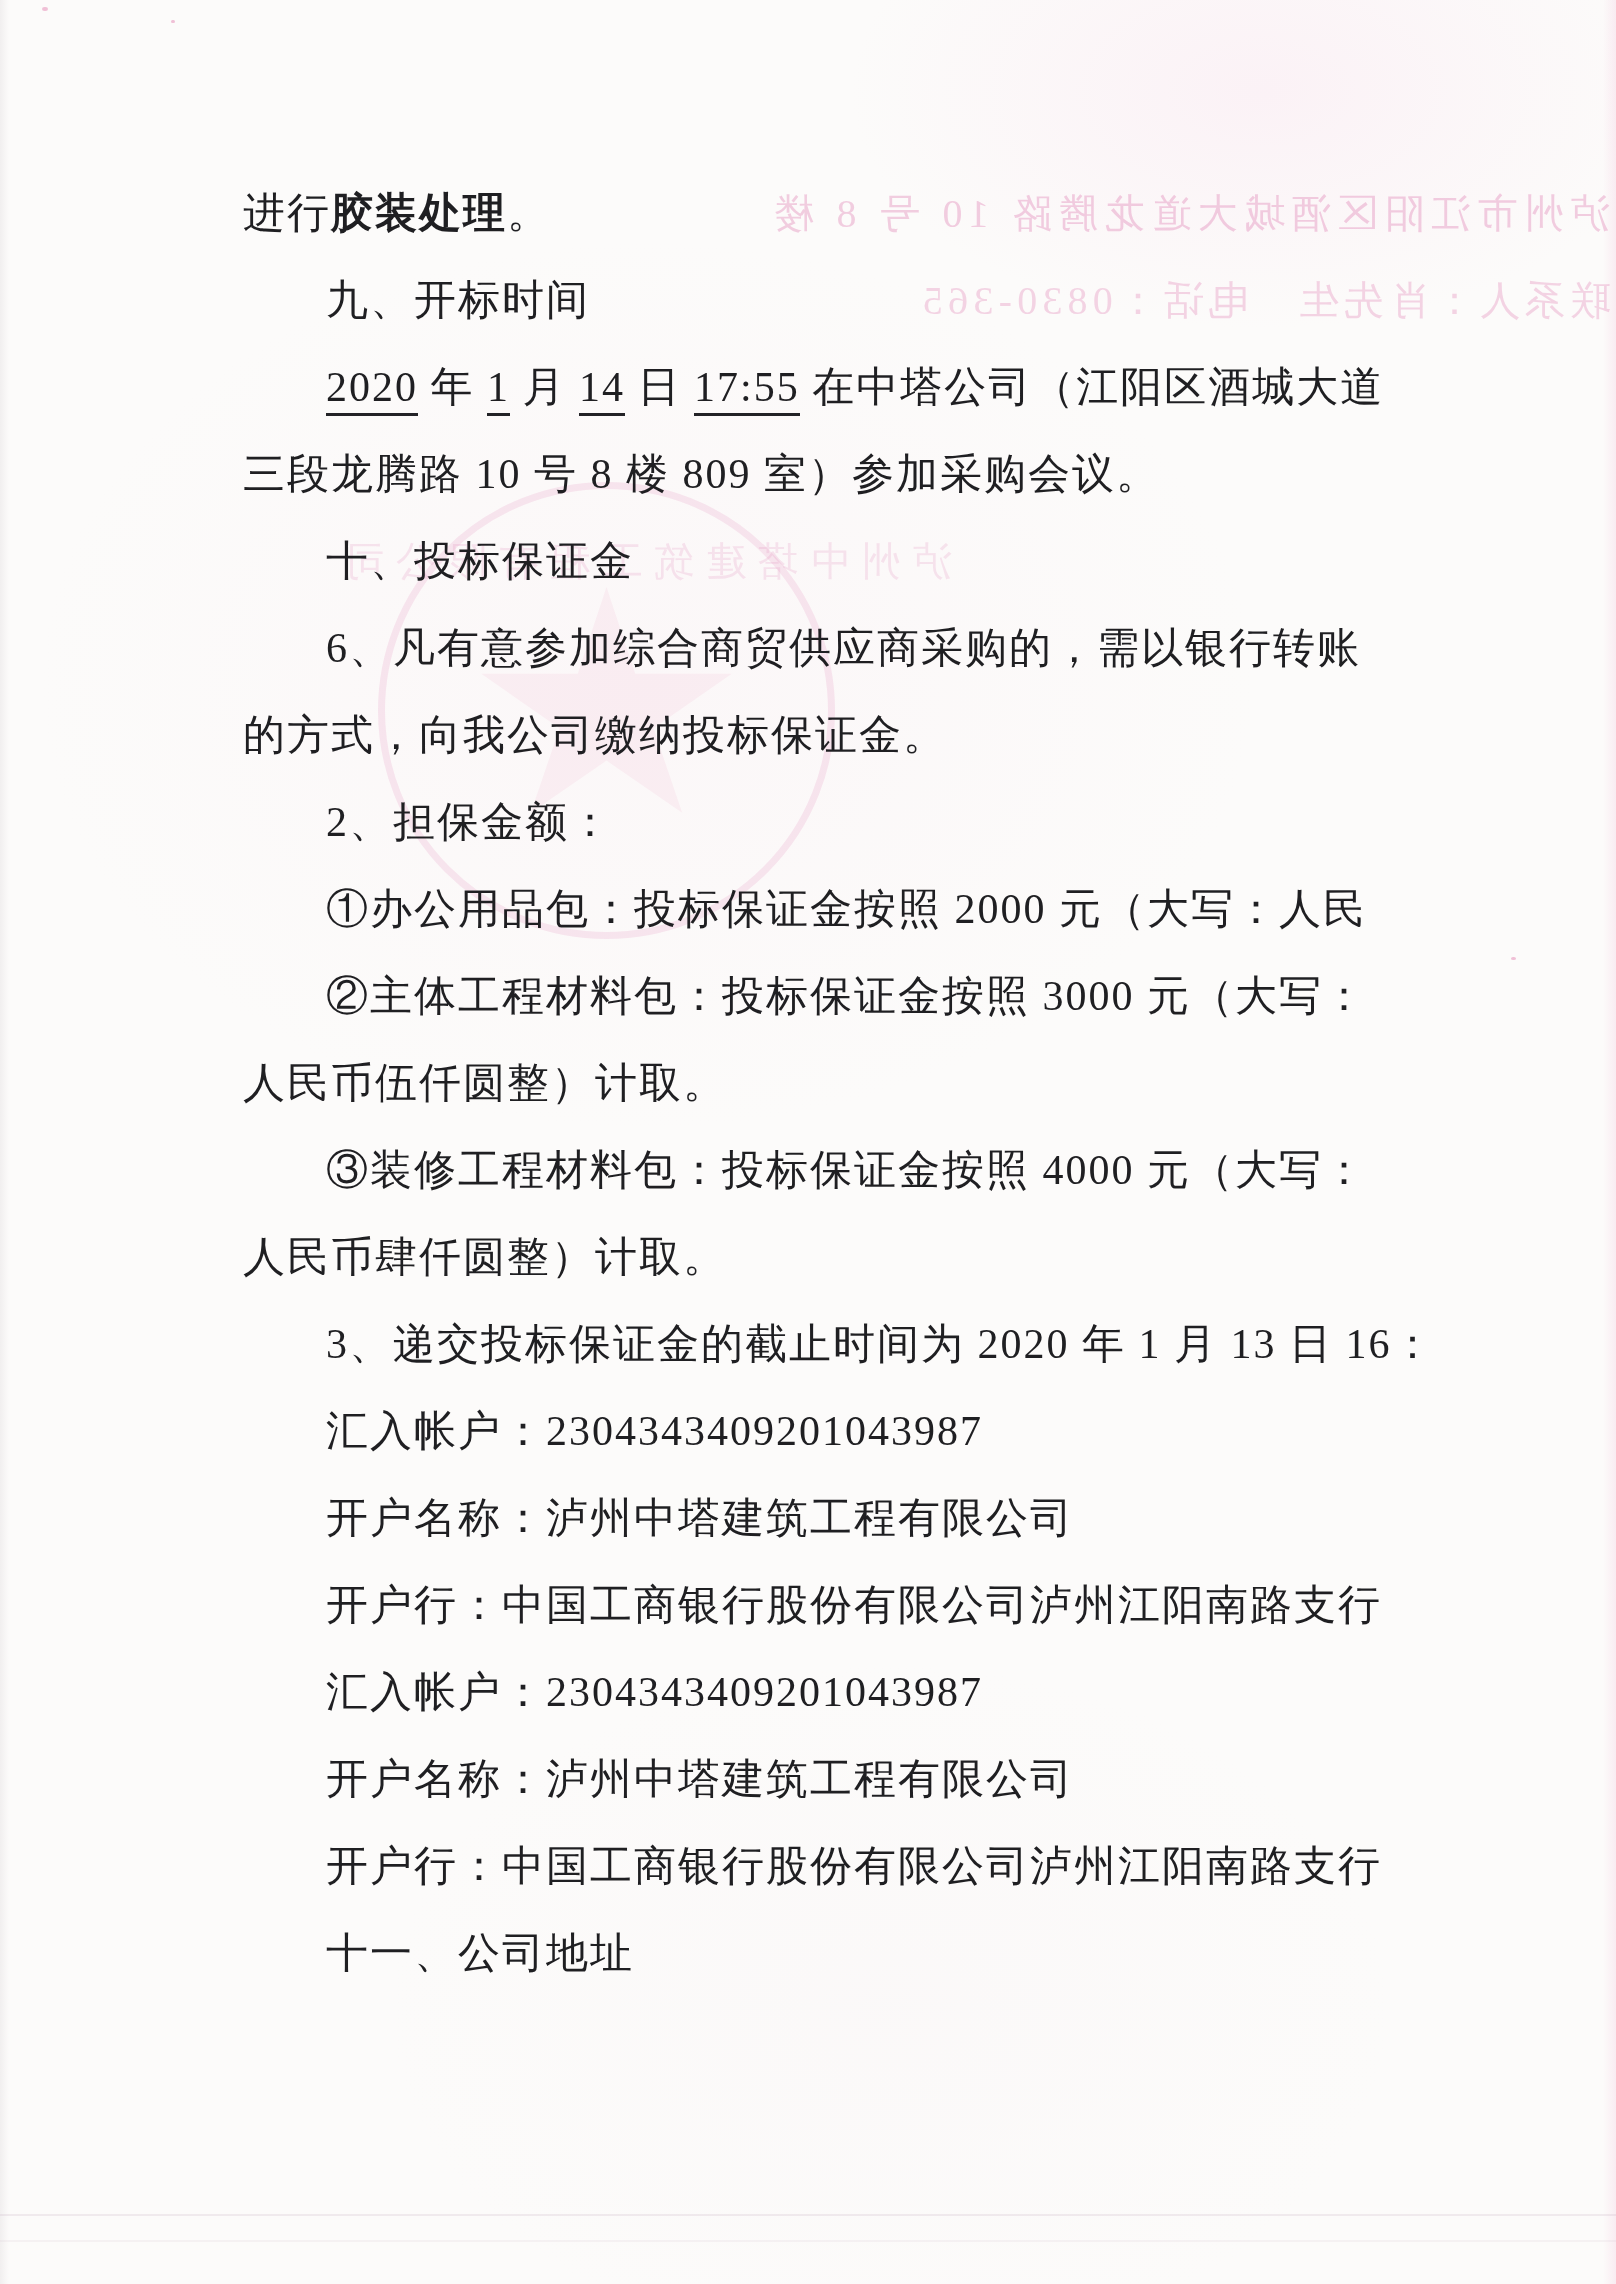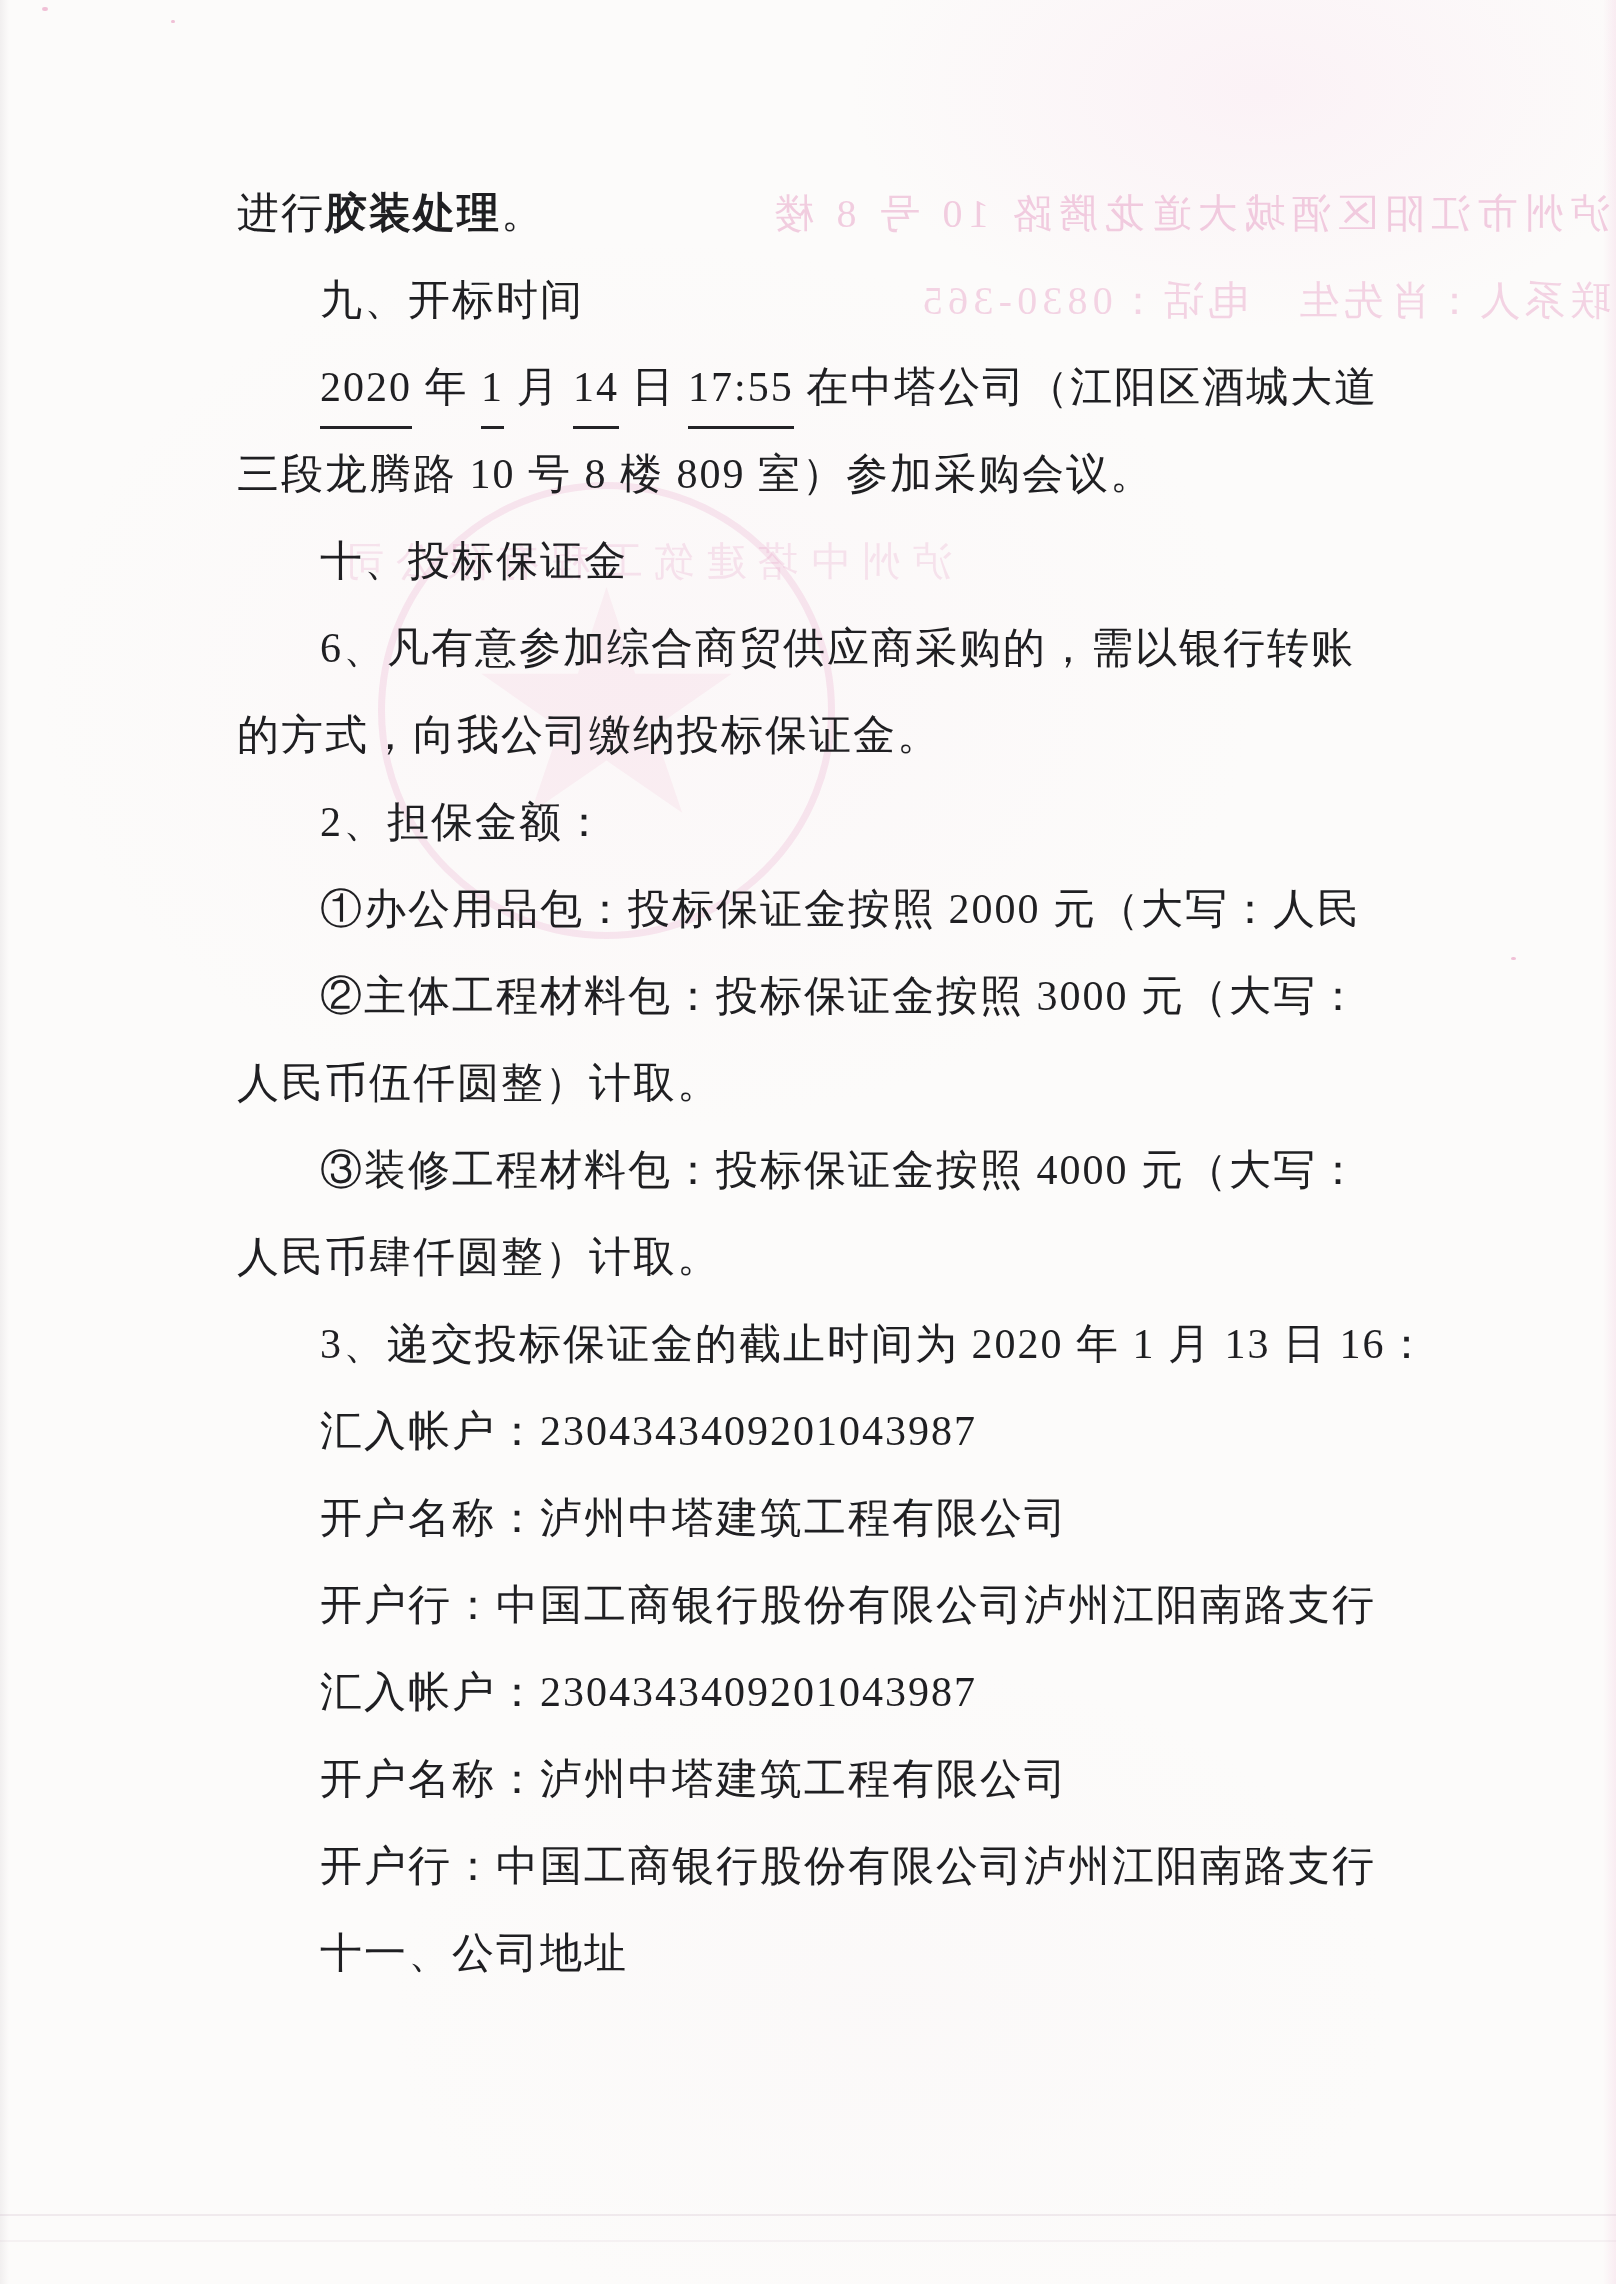--- a/index.html
+++ b/index.html
@@ -13,30 +13,30 @@
   }
   .paper-tint{
     position:absolute;inset:0;pointer-events:none;
     background:
       radial-gradient(587px 339px at 78% 4%, rgba(250,228,240,.40), rgba(250,228,240,0) 70%),
       radial-gradient(847px 619px at 40% 30%, rgba(249,233,241,.22), rgba(249,233,241,0) 72%),
       radial-gradient(717px 495px at 55% 88%, rgba(246,238,242,.18), rgba(246,238,242,0) 70%);
   }
   
   .doc{
-    position:absolute;left:237px;top:170px;width:1160px;
+    position:absolute;left:243px;top:170px;width:1160px;
   }
   .line{
     height:87px;line-height:87px;
     font-size:42px;letter-spacing:2px;
     white-space:pre;
   }
   .line.indent{padding-left:83px;}
   .seg.b{font-weight:bold;}
-  .seg.u{border-bottom:3.3px solid #232327;padding-bottom:16px;}
+  .seg.u{border-bottom:3.3px solid #232327;padding-bottom:3px;}
   
   .bleed{
     position:absolute;height:87px;line-height:87px;
     font-size:40px;color:#e289b9;
     transform:scaleX(-1);
     white-space:pre;overflow:hidden;
   }
   .bleed1{left:515px;width:1095px;top:170px;opacity:.40;letter-spacing:6.5px;}
   .bleed2{left:691px;width:919px;top:257px;opacity:.34;letter-spacing:5.2px;}
   .bleed3{left:215px;width:737px;top:518px;opacity:.20;letter-spacing:11.7px;}

